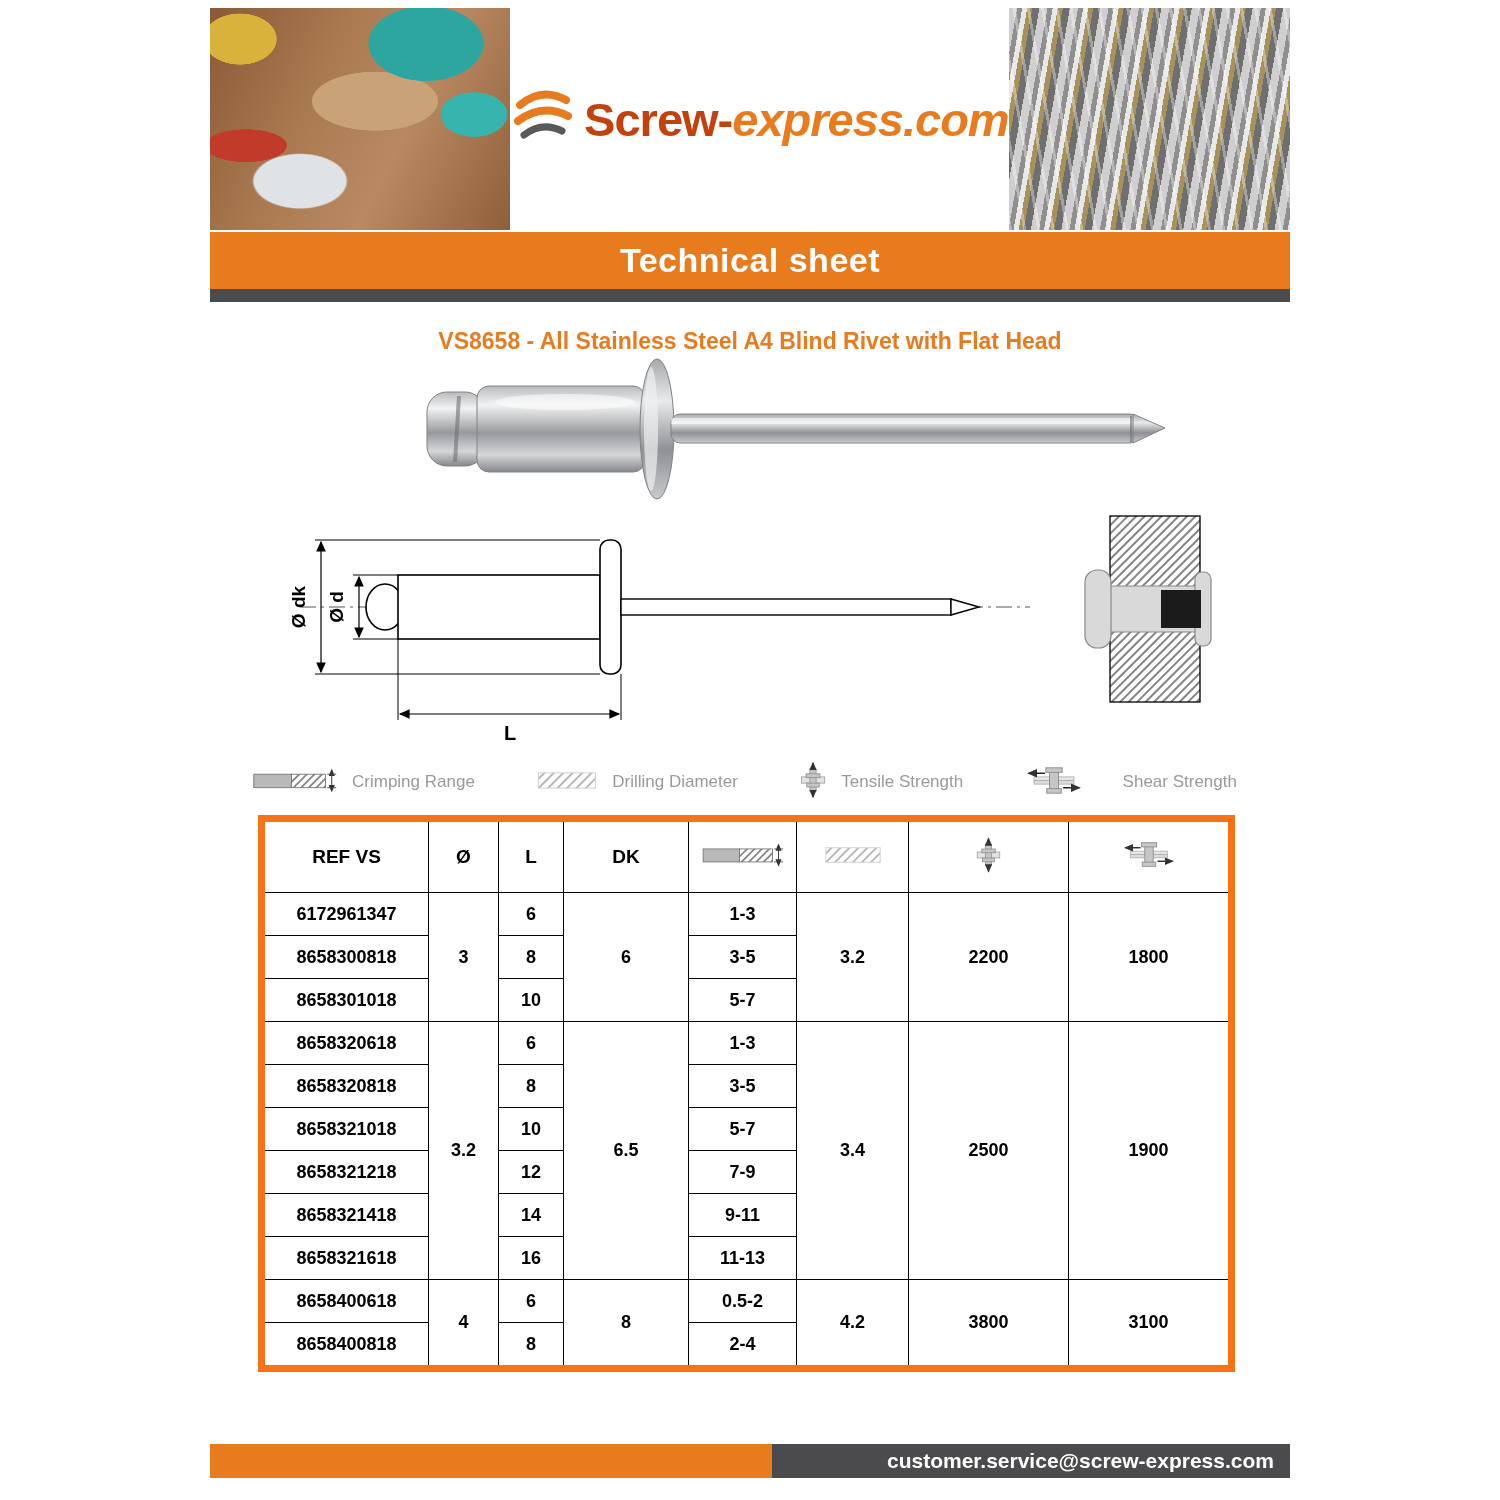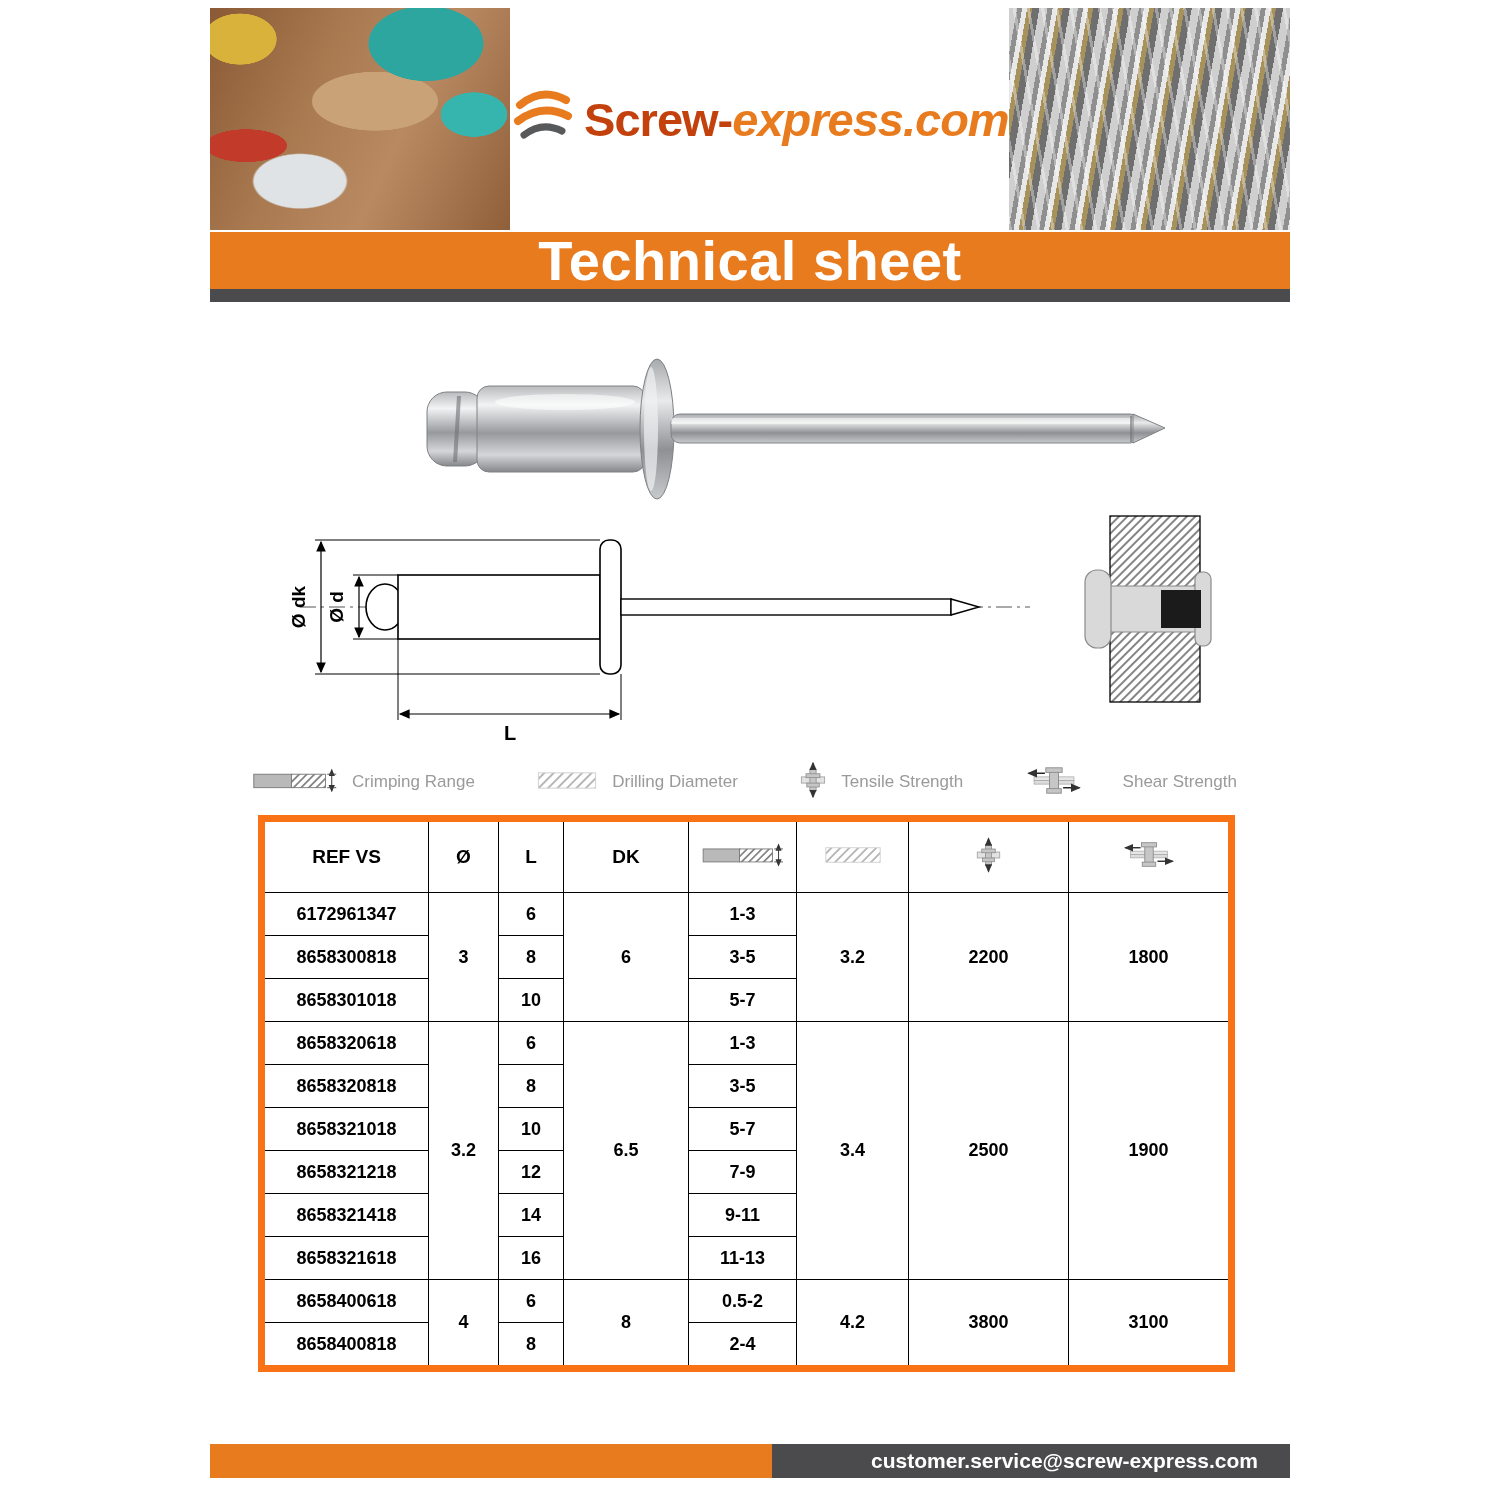--- a/index.html
+++ b/index.html
@@ -22,21 +22,21 @@
     background:
       repeating-linear-gradient(80deg, rgba(255,255,255,.35) 0 3px, rgba(0,0,0,0) 3px 14px),
       repeating-linear-gradient(100deg, #cfcfcf 0 8px, #8f8f8f 8px 13px, #e8e8e8 13px 18px, #a8925c 18px 23px, #6f6f6f 23px 30px);}
   .brand-text{font-size:47px;font-weight:bold;letter-spacing:-1px;white-space:nowrap;}
   .brand-prefix{color:#c2410c;}
   .brand-suffix{color:#E87B1E;font-style:italic;margin-top:26px;}
 
   
   .banner{position:absolute;left:210px;top:232px;width:1080px;height:57px;background:#E87B1E;
           display:flex;align-items:center;justify-content:center;}
-  .banner-title{color:#fff;font-size:56px;font-weight:bold;letter-spacing:.5px;}
+  .banner-title{color:#fff;font-size:34px;font-weight:bold;letter-spacing:.5px;}
   .banner-underbar{position:absolute;left:210px;top:289px;width:1080px;height:13px;background:#4B4B4D;}
 
   
   .product-title{position:absolute;left:210px;top:328px;width:1080px;text-align:center;
                  color:#E87B1E;font-size:23px;font-weight:bold;}
 
   
   .product-photo{position:absolute;left:415px;top:358px;}
   .tech-drawing{position:absolute;left:265px;top:512px;}
 
@@ -51,21 +51,21 @@
   .spec-table th,.spec-table td{border:1.5px solid #000;text-align:center;vertical-align:middle;
       font-size:18px;font-weight:bold;padding:0;}
   .spec-table th{height:70px;font-size:19px;}
   .spec-table td{height:42px;}
   .spec-table{border:7px solid #f97316;}
 
   
   .footer{position:absolute;left:210px;top:1444px;width:1080px;height:34px;display:flex;}
   .footer-orange{width:52%;background:#E87B1E;}
   .footer-dark{flex:1;background:#4B4B4D;display:flex;align-items:center;justify-content:flex-end;
-               padding-right:32px;}
+               padding-right:16px;}
   .footer-email{color:#fff;font-size:21px;font-weight:bold;}
 </style>
 </head>
 <body>
 
 <svg width="0" height="0" style="position:absolute" aria-hidden="true">
   <defs>
     <pattern id="hatch" width="6" height="6" patternTransform="rotate(45)" patternUnits="userSpaceOnUse">
       <rect width="6" height="6" fill="#ffffff"></rect>
       <line x1="1" y1="0" x2="1" y2="6" stroke="#666" stroke-width="1.6"></line>
@@ -129,20 +129,21 @@
       <span class="brand-text"><span class="brand-prefix">Screw-</span><span class="brand-suffix">express.com</span></span>
     </div>
     <div class="photo-right"></div>
   </div>
 
   <div class="banner">
     <span class="banner-title">Technical sheet</span>
   </div>
   <div class="banner-underbar"></div>
 
+  <div class="product-title">VS8658 - All Stainless Steel A4 Blind Rivet with Flat Head</div>
 
   <div class="product-photo">
     <svg width="755" height="165" viewBox="0 0 755 165">
       <defs>
         <linearGradient id="steelA" x1="0" y1="0" x2="0" y2="1">
           <stop offset="0" stop-color="#b9babc"></stop>
             <stop offset=".22" stop-color="#f2f3f4"></stop>
           <stop offset=".55" stop-color="#97999d"></stop>
             <stop offset=".8" stop-color="#d5d6d8"></stop>
           <stop offset="1" stop-color="#85878b"></stop>

